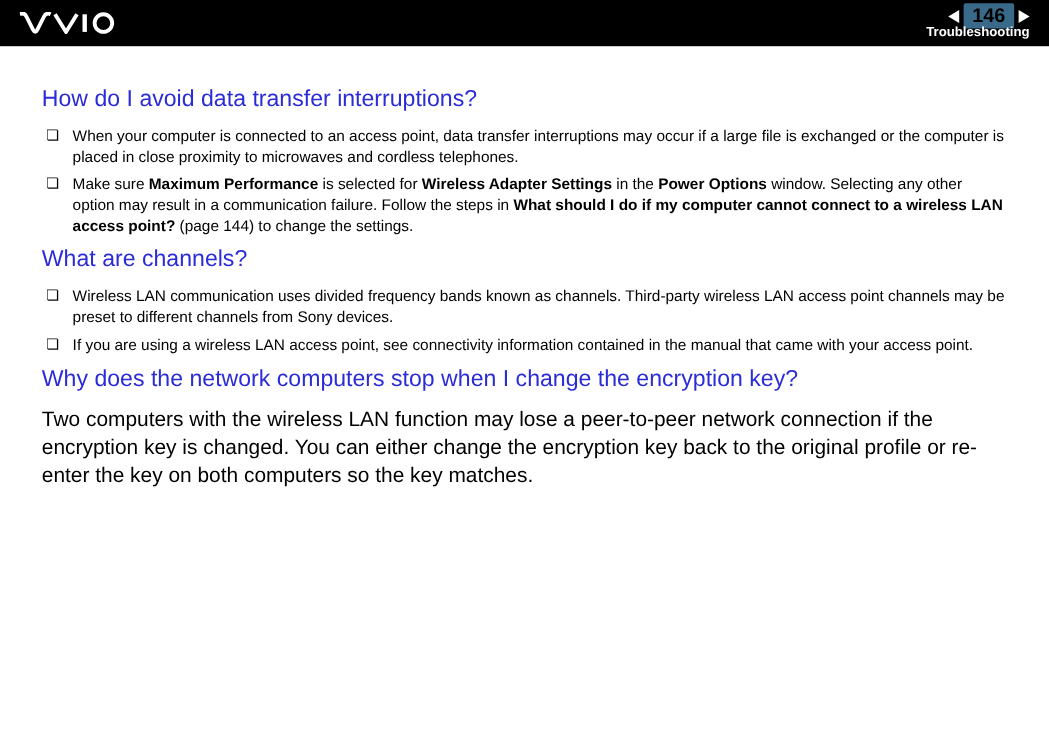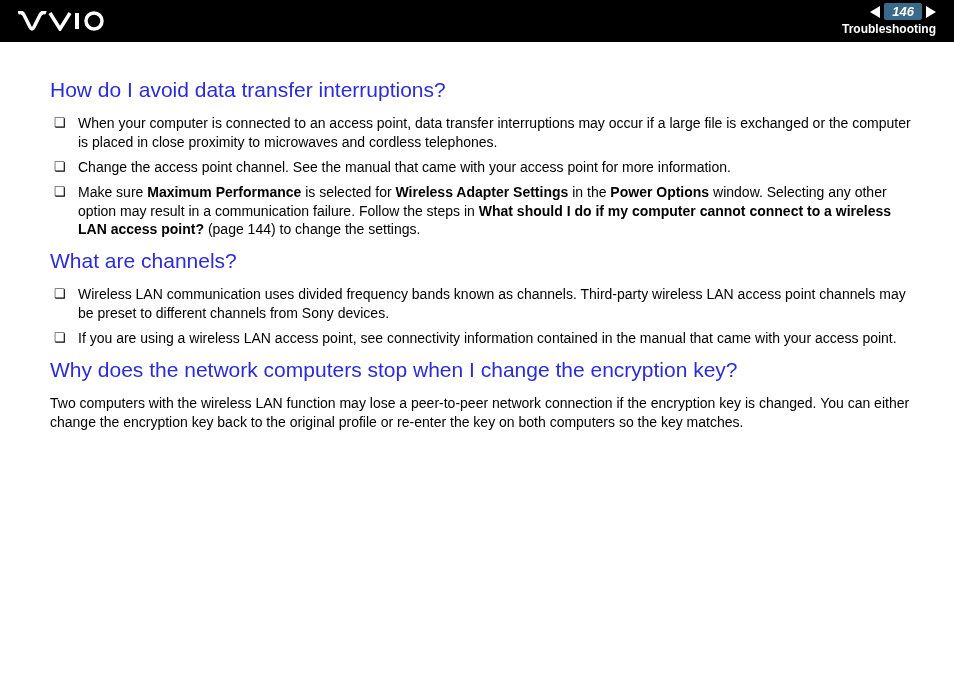--- a/index.html
+++ b/index.html
@@ -26,23 +26,22 @@
     align-items: center;
     gap: 2px;
   }
   .pagenav {
     position: absolute;
     right: 18px;
     top: 3px;
     display: flex;
     align-items: center;
     gap: 4px;
-    color: #ffffff;
-    font-size: 13px;
-    font-style: italic;
+    color: #000000;
+    font-size: 18px;
     font-weight: bold;
   }
   .arrow-left {
     width: 0; height: 0;
     border-top: 6px solid transparent;
     border-bottom: 6px solid transparent;
     border-right: 10px solid #fff;
   }
   .arrow-right {
     width: 0; height: 0;
@@ -58,21 +57,20 @@
   .section-label {
     position: absolute;
     right: 18px;
     top: 22px;
     color: #fff;
     font-size: 12px;
     font-weight: bold;
   }
   .content {
     padding: 28px 38px 10px 38px;
-    margin-left: 12px;
   }
   h2 {
     color: #2b2bd8;
     font-weight: normal;
     font-size: 21px;
     margin-bottom: 12px;
     margin-top: 8px;
   }
   ul {
     list-style: none;
@@ -86,21 +84,21 @@
     margin-bottom: 6px;
   }
   li::before {
     content: "❏";
     position: absolute;
     left: 4px;
     top: 0;
     font-size: 13px;
   }
   p.body {
-    font-size: 14px;
+    font-size: 19px;
     line-height: 1.35;
     margin-bottom: 8px;
   }
   .bold { font-weight: bold; }
   .link { color: #000000; font-weight: normal; }
 </style>
 </head>
 <body>
 
 <div class="header">
@@ -120,21 +118,20 @@
     <div class="arrow-right"></div>
   </div>
   <div class="section-label">Troubleshooting</div>
 </div>
 
 <div class="content">
 
   <h2>How do I avoid data transfer interruptions?</h2>
   <ul>
     <li>When your computer is connected to an access point, data transfer interruptions may occur if a large file is exchanged or the computer is placed in close proximity to microwaves and cordless telephones.</li>
-    <li>Change the access point channel. See the manual that came with your access point for more information.</li>
     <li><span>Make sure </span><span class="bold">Maximum Performance</span><span> is selected for </span><span class="bold">Wireless Adapter Settings</span><span> in the </span><span class="bold">Power Options</span><span> window. Selecting any other option may result in a communication failure. Follow the steps in </span><span class="bold">What should I do if my computer cannot connect to a wireless LAN access point?</span><span class="link"> (page 144)</span><span> to change the settings.</span></li>
   </ul>
 
   <h2>What are channels?</h2>
   <ul>
     <li>Wireless LAN communication uses divided frequency bands known as channels. Third-party wireless LAN access point channels may be preset to different channels from Sony devices.</li>
     <li>If you are using a wireless LAN access point, see connectivity information contained in the manual that came with your access point.</li>
   </ul>
 
   <h2>Why does the network computers stop when I change the encryption key?</h2>

